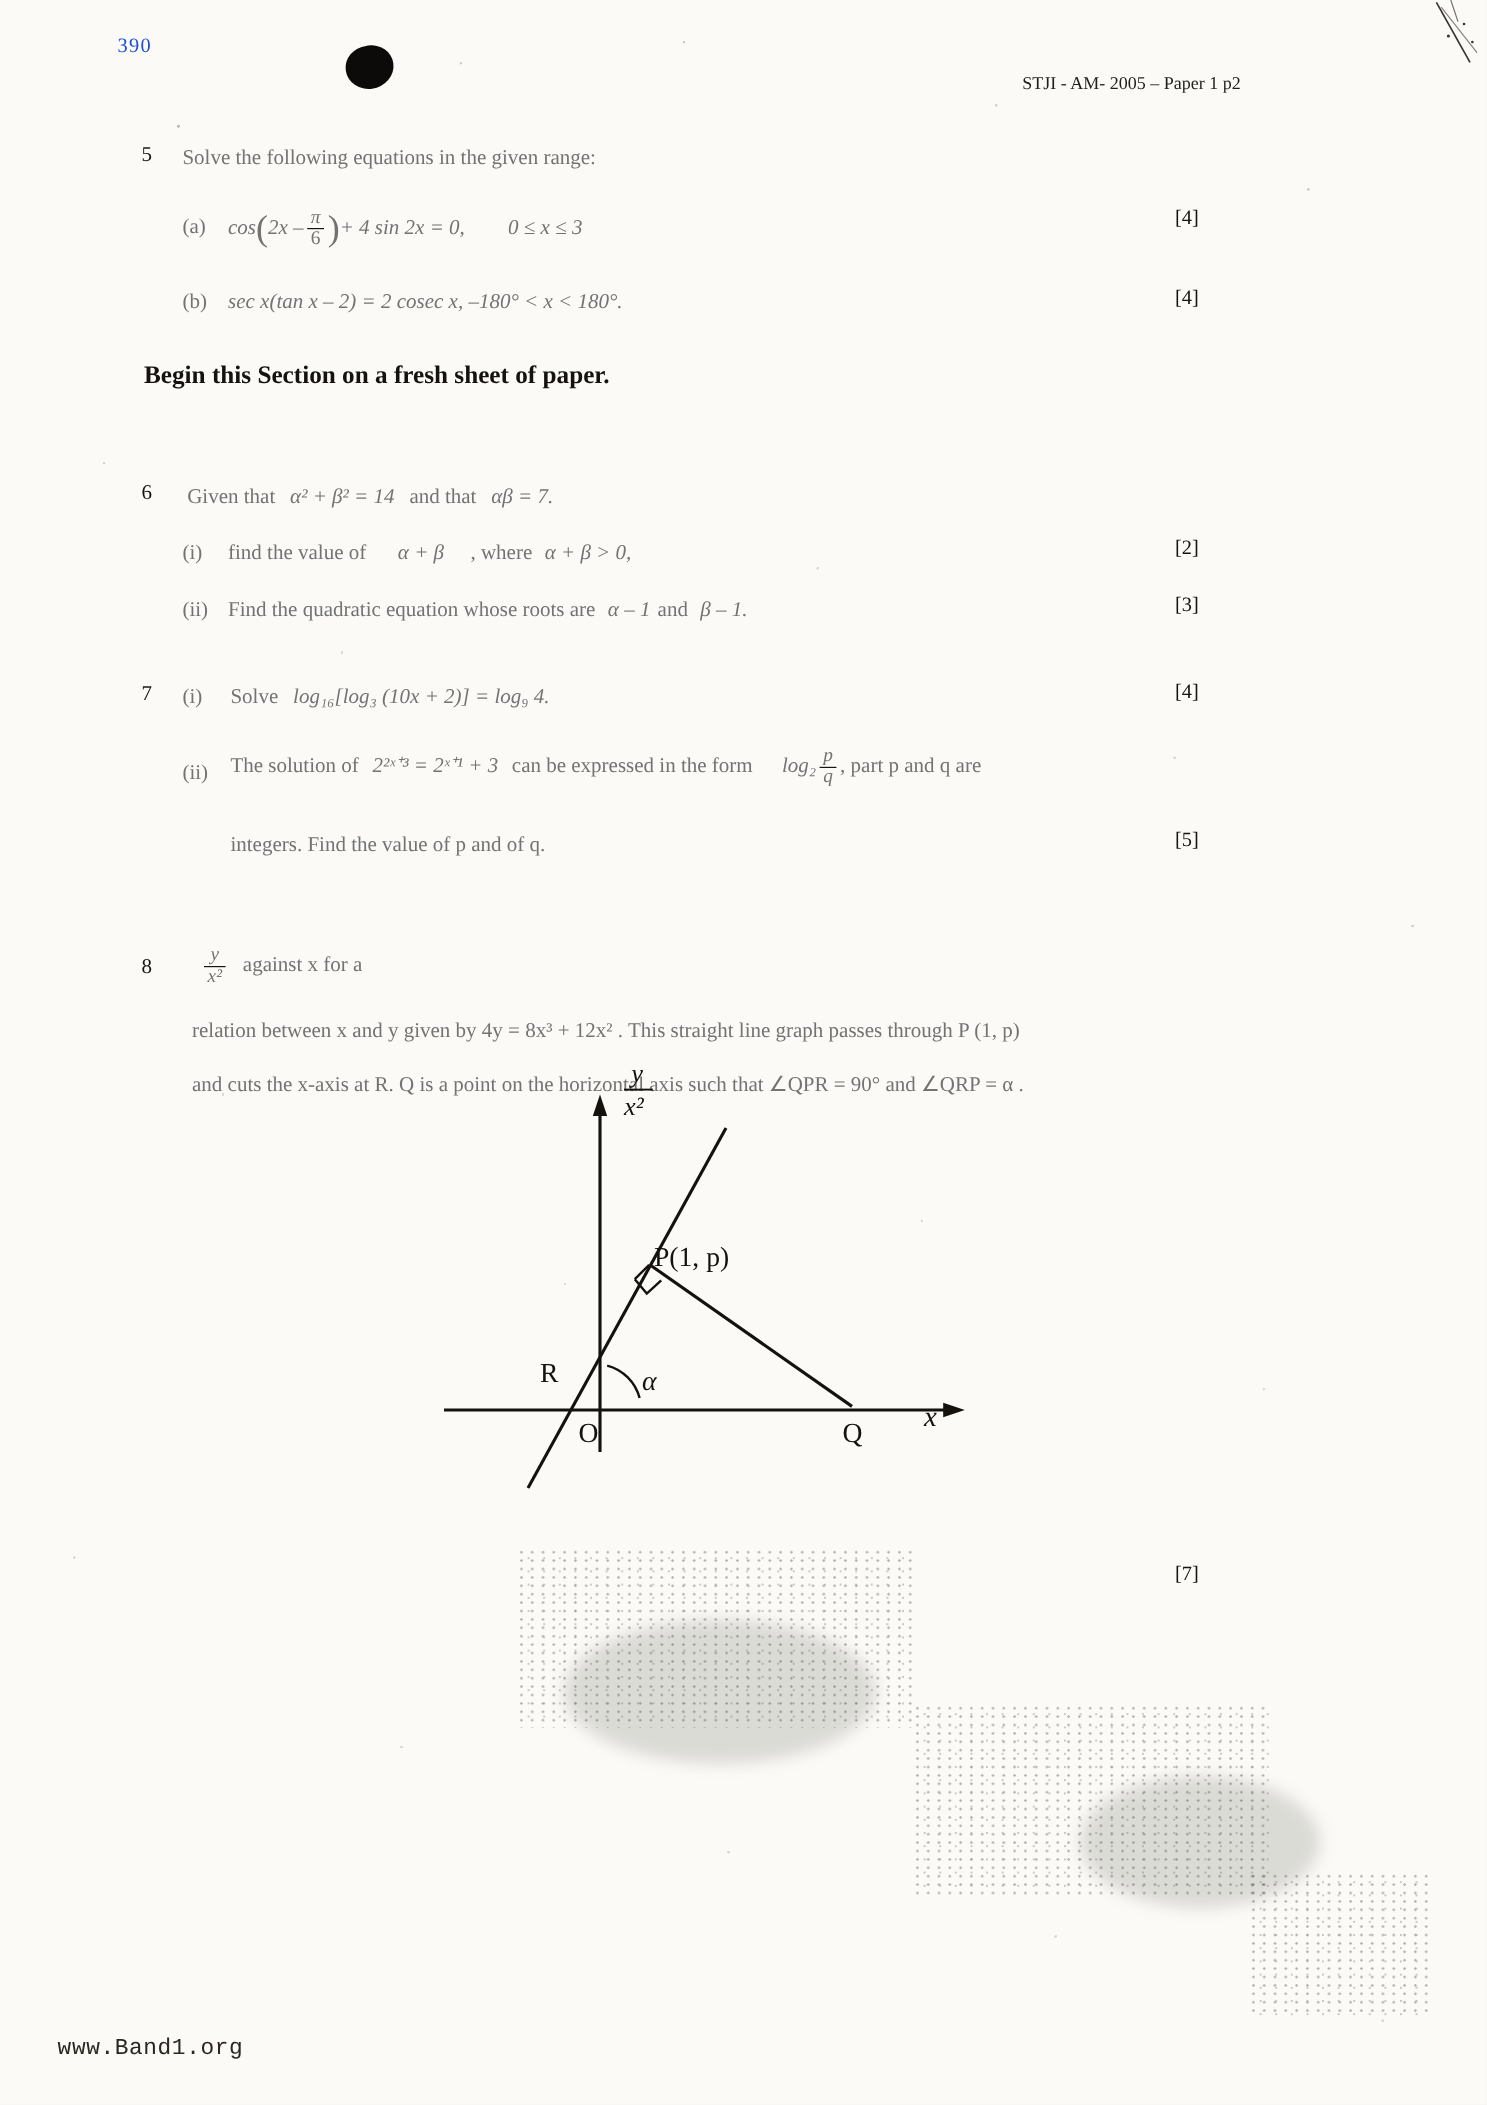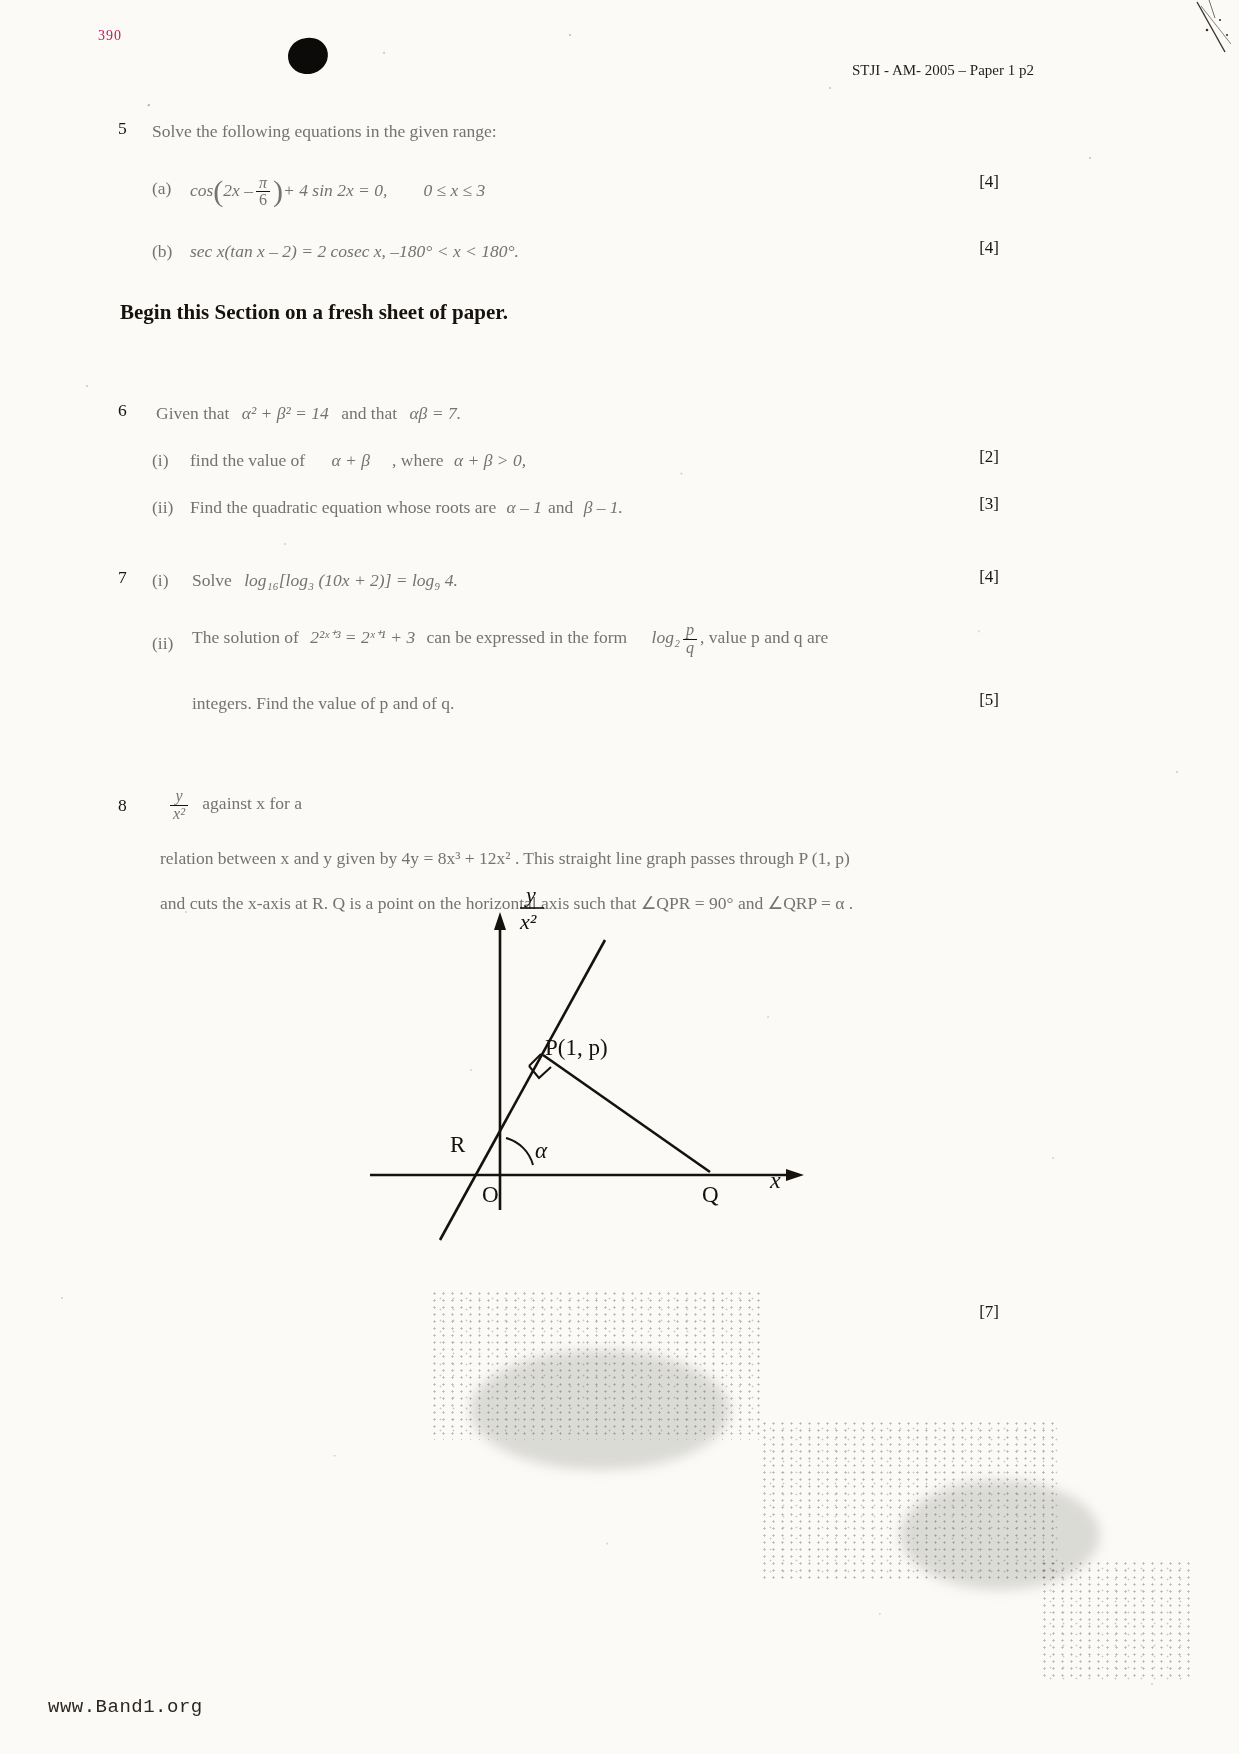--- a/index.html
+++ b/index.html
@@ -47,23 +47,23 @@
     position: absolute;
     pointer-events: none;
     border-radius: 50%;
     filter: blur(6px);
     background: rgba(80,75,68,.18);
   }
   .page-number {
     position: absolute;
     left: 98px;
     top: 28px;
-    font-size: 14px;
+    font-size: 17px;
     letter-spacing: 1px;
-    color: #be185d;
+    color: #1d4ed8;
   }
   .blot {
     position: absolute;
     left: 288px;
     top: 38px;
     width: 40px;
     height: 36px;
     background: #0d0b09;
     border-radius: 50% 48% 52% 50%;
     transform: rotate(-8deg);
@@ -219,21 +219,21 @@
     <span>Solve</span>
     <span class="math" style="margin-left:8px;">log₁₆[log₃ (10x + 2)] = log₉ 4.</span>
   </div>
   <div class="marks" style="right:240px; top:567px;">[4]</div>
 
   <div class="qline" style="left:152px; top:630px;">(ii)</div>
   <div class="qline" style="left:192px; top:622px;">
     <span>The solution of</span>
     <span class="math" style="margin:0 7px;">2²ˣ⁺³ = 2ˣ⁺¹ + 3</span>
     <span>can be expressed in the form</span>
-    <span class="math" style="margin-left:20px;">log₂</span><span class="frac"><span class="num math">p</span><span class="den math">q</span></span><span>, value p and q are</span>
+    <span class="math" style="margin-left:20px;">log₂</span><span class="frac"><span class="num math">p</span><span class="den math">q</span></span><span>, part p and q are</span>
   </div>
   <div class="qline" style="left:192px; top:690px;">integers. Find the value of p and of q.</div>
   <div class="marks" style="right:240px; top:690px;">[5]</div>
 
   <div class="qnum" style="left:118px; top:795px;">8</div>
   <div class="qline" style="left:160px; top:788px;">
     <span class="frac" style="margin:0 10px;">
       <span class="num math">y</span>
       <span class="den math">x²</span>
     </span>

